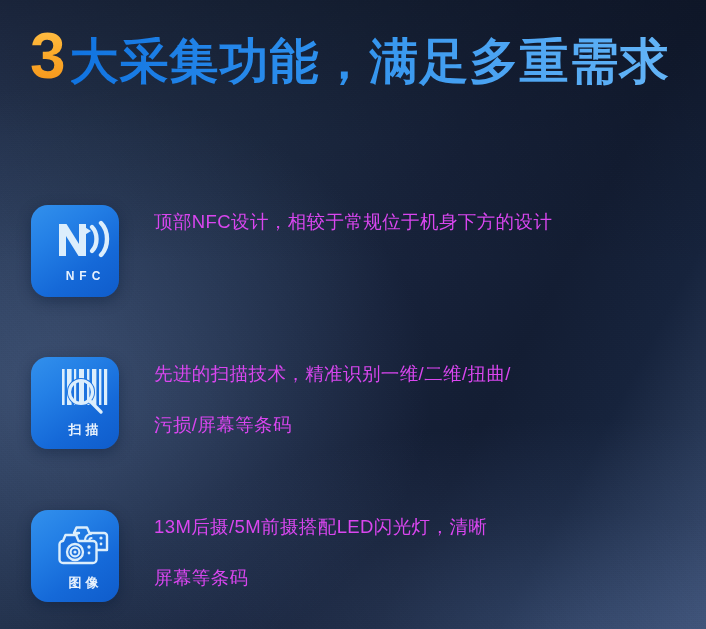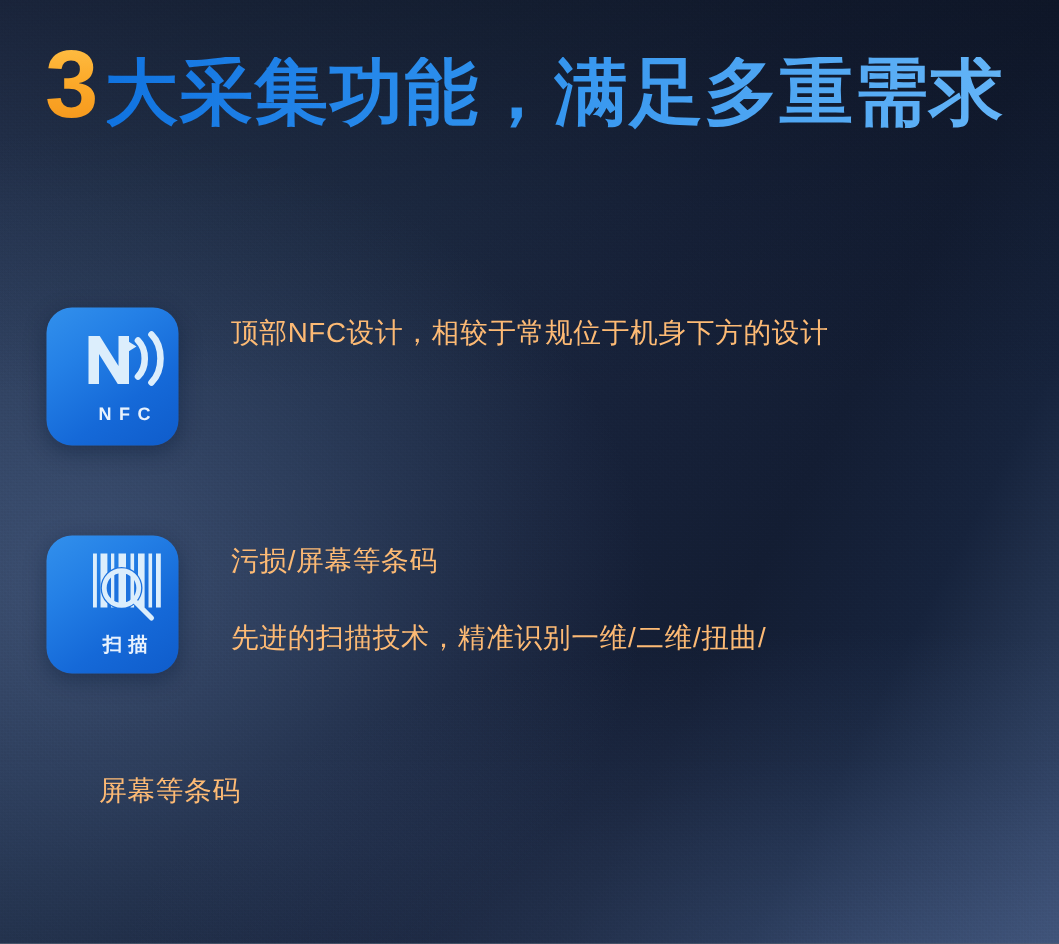--- a/index.html
+++ b/index.html
@@ -113,21 +113,21 @@
     margin-top:5px;
     font-size:13px; letter-spacing:4px;
     color:#e8f2fd; font-weight:bold;
     text-indent:4px;
   }
   .tile-label.latin{ font-size:12px; letter-spacing:5px; }
 
   .texts{ margin-left:35px; padding-top:4px; }
   .line{
     font-size:18.5px;
-    color:#fdba74;
+    color:#d946ef;
     letter-spacing:.4px;
     white-space:nowrap;
   }
   .line + .line{ margin-top:26px; }
 </style>
 </head>
 <body>
 
 <div class="bg-base"></div>
 <div class="bg-glow-left"></div>
@@ -184,24 +184,53 @@
             <rect x="16" y="15" width="2.2" height="20"></rect>
             <rect x="21" y="15" width="5.0" height="20"></rect>
             <rect x="29" y="15" width="2.4" height="20"></rect>
           </g>
           <circle cx="23" cy="25" r="11.5" fill="none" stroke="#1d72de" stroke-width="0"></circle>
         </svg>
       </div>
       <div class="tile-label">扫描</div>
     </div>
     <div class="texts">
+      <div class="line">先进的扫描技术，精准识别一维/二维/扭曲/</div>
       <div class="line">污损/屏幕等条码</div>
-      <div class="line">先进的扫描技术，精准识别一维/二维/扭曲/</div>
     </div>
   </div>
 
   <div class="row row-3">
+    <div class="tile">
+      <div class="tile-glyph">
+        <svg width="56" height="46" viewBox="0 0 56 46" aria-hidden="true">
+
+          <g fill="none" stroke="#dceefc" stroke-width="2.4" stroke-linejoin="round">
+            <path d="M18 12 L20.5 6.5 L31 6.5 L33.5 12 L48 12
+                     A3 3 0 0 1 51 15 L51 29 L20 29 L20 15
+                     A3 3 0 0 1 23 12 Z"></path>
+          </g>
+          <path d="M29 19 a6 6 0 0 1 6 -6" stroke="#dceefc" stroke-width="2.2" fill="none" stroke-linecap="round"></path>
+          <path d="M33.5 19 a2 2 0 0 1 2 -2" stroke="#dceefc" stroke-width="2.2" fill="none" stroke-linecap="round"></path>
+          <circle cx="45" cy="17" r="1.6" fill="#dceefc"></circle>
+          <circle cx="45" cy="23" r="1.4" fill="#dceefc"></circle>
+
+          <path d="M7 20 L9.5 14 L20 14 L22.5 20 L37 20
+                   A3.5 3.5 0 0 1 40.5 23.5 L40.5 38.5
+                   A3.5 3.5 0 0 1 37 42 L7 42
+                   A3.5 3.5 0 0 1 3.5 38.5 L3.5 23.5
+                   A3.5 3.5 0 0 1 7 20 Z" fill="#1d72de" stroke="#dceefc" stroke-width="2.4" stroke-linejoin="round"></path>
+          <circle cx="19" cy="31" r="8" fill="none" stroke="#dceefc" stroke-width="2.3"></circle>
+          <circle cx="19" cy="31" r="4.4" fill="none" stroke="#dceefc" stroke-width="2.1"></circle>
+          <circle cx="19" cy="31" r="1.6" fill="#dceefc"></circle>
+          <circle cx="33" cy="26" r="1.7" fill="#dceefc"></circle>
+          <circle cx="33" cy="32" r="1.4" fill="#dceefc"></circle>
+        </svg>
+      </div>
+      <div class="tile-label">图像</div>
+    </div>
     <div class="texts">
+      <div class="line">13M后摄/5M前摄搭配LED闪光灯，清晰</div>
       <div class="line">屏幕等条码</div>
     </div>
   </div>
 
 </div>
 
 </body></html>

